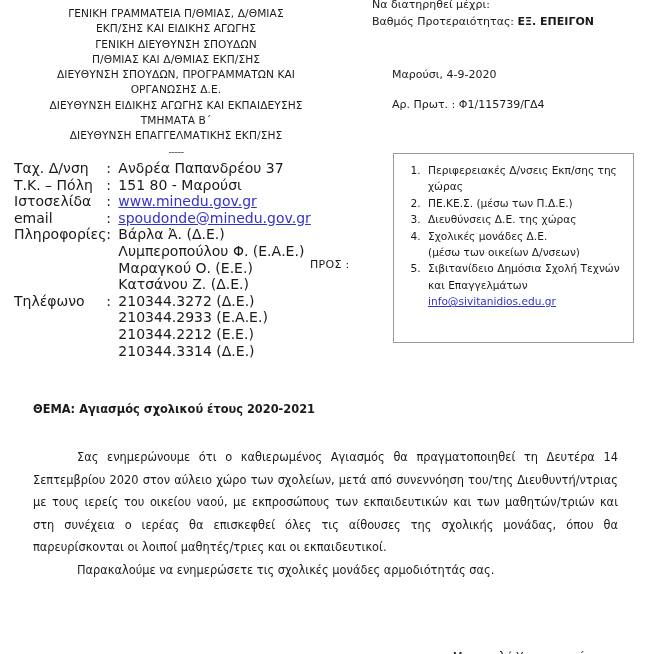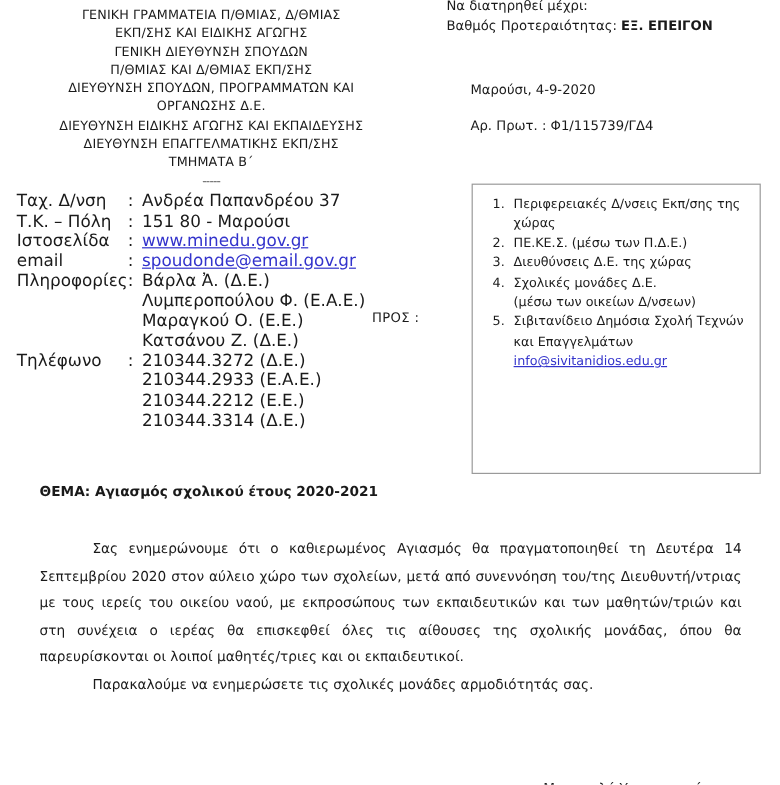--- a/index.html
+++ b/index.html
@@ -96,21 +96,21 @@
     font-size: 11px;
     letter-spacing: .3px;
   }
 
   
   .recipients {
     position: absolute;
     left: 393px;
     top: 153px;
     width: 241px;
-    height: 242px;
+    height: 190px;
     border: 1px solid #9a9a9a;
     box-sizing: border-box;
     padding: 8px 6px 6px 8px;
   }
   .recipients ol {
     margin: 0;
     padding: 0 0 0 22px;
     font-size: 10.6px;
     line-height: 16.4px;
   }
@@ -157,22 +157,22 @@
 <div class="page">
 
   <div class="header-left">
     <div>ΓΕΝΙΚΗ ΓΡΑΜΜΑΤΕΙΑ Π/ΘΜΙΑΣ, Δ/ΘΜΙΑΣ</div>
     <div>ΕΚΠ/ΣΗΣ ΚΑΙ ΕΙΔΙΚΗΣ ΑΓΩΓΗΣ</div>
     <div>ΓΕΝΙΚΗ ΔΙΕΥΘΥΝΣΗ ΣΠΟΥΔΩΝ</div>
     <div>Π/ΘΜΙΑΣ ΚΑΙ Δ/ΘΜΙΑΣ ΕΚΠ/ΣΗΣ</div>
     <div>ΔΙΕΥΘΥΝΣΗ ΣΠΟΥΔΩΝ, ΠΡΟΓΡΑΜΜΑΤΩΝ ΚΑΙ</div>
     <div>ΟΡΓΑΝΩΣΗΣ Δ.Ε.</div>
     <div>ΔΙΕΥΘΥΝΣΗ ΕΙΔΙΚΗΣ ΑΓΩΓΗΣ ΚΑΙ ΕΚΠΑΙΔΕΥΣΗΣ</div>
+    <div>ΤΜΗΜΑΤΑ Β΄</div>
     <div>ΔΙΕΥΘΥΝΣΗ ΕΠΑΓΓΕΛΜΑΤΙΚΗΣ ΕΚΠ/ΣΗΣ</div>
-    <div>ΤΜΗΜΑΤΑ Β΄</div>
     <div class="dashes">-----</div>
   </div>
 
   <div class="header-right">
     <div class="keep-until">Να διατηρηθεί μέχρι:</div>
     <div>
       <span>Βαθμός Προτεραιότητας:</span>
       <span class="priority-value">ΕΞ. ΕΠΕΙΓΟΝ</span>
     </div>
   </div>
@@ -194,21 +194,21 @@
           <td class="c-value">151 80 -  Μαρούσι</td>
         </tr>
         <tr>
           <td class="c-label">Ιστοσελίδα</td>
           <td class="c-colon">:</td>
           <td class="c-value"><a class="link" href="#">www.minedu.gov.gr</a></td>
         </tr>
         <tr>
           <td class="c-label">email</td>
           <td class="c-colon">:</td>
-          <td class="c-value"><a class="link" href="#">spoudonde@email.gov.gr</a></td>
+          <td class="c-value"><a class="link" href="#">spoudonde@minedu.gov.gr</a></td>
         </tr>
         <tr>
           <td class="c-label">Πληροφορίες</td>
           <td class="c-colon">:</td>
           <td class="c-value">Βάρλα Ἀ. (Δ.Ε.)</td>
         </tr>
         <tr>
           <td class="c-label"></td>
           <td class="c-colon"></td>
           <td class="c-value">Λυμπεροπούλου Φ.  (Ε.Α.Ε.)</td>

